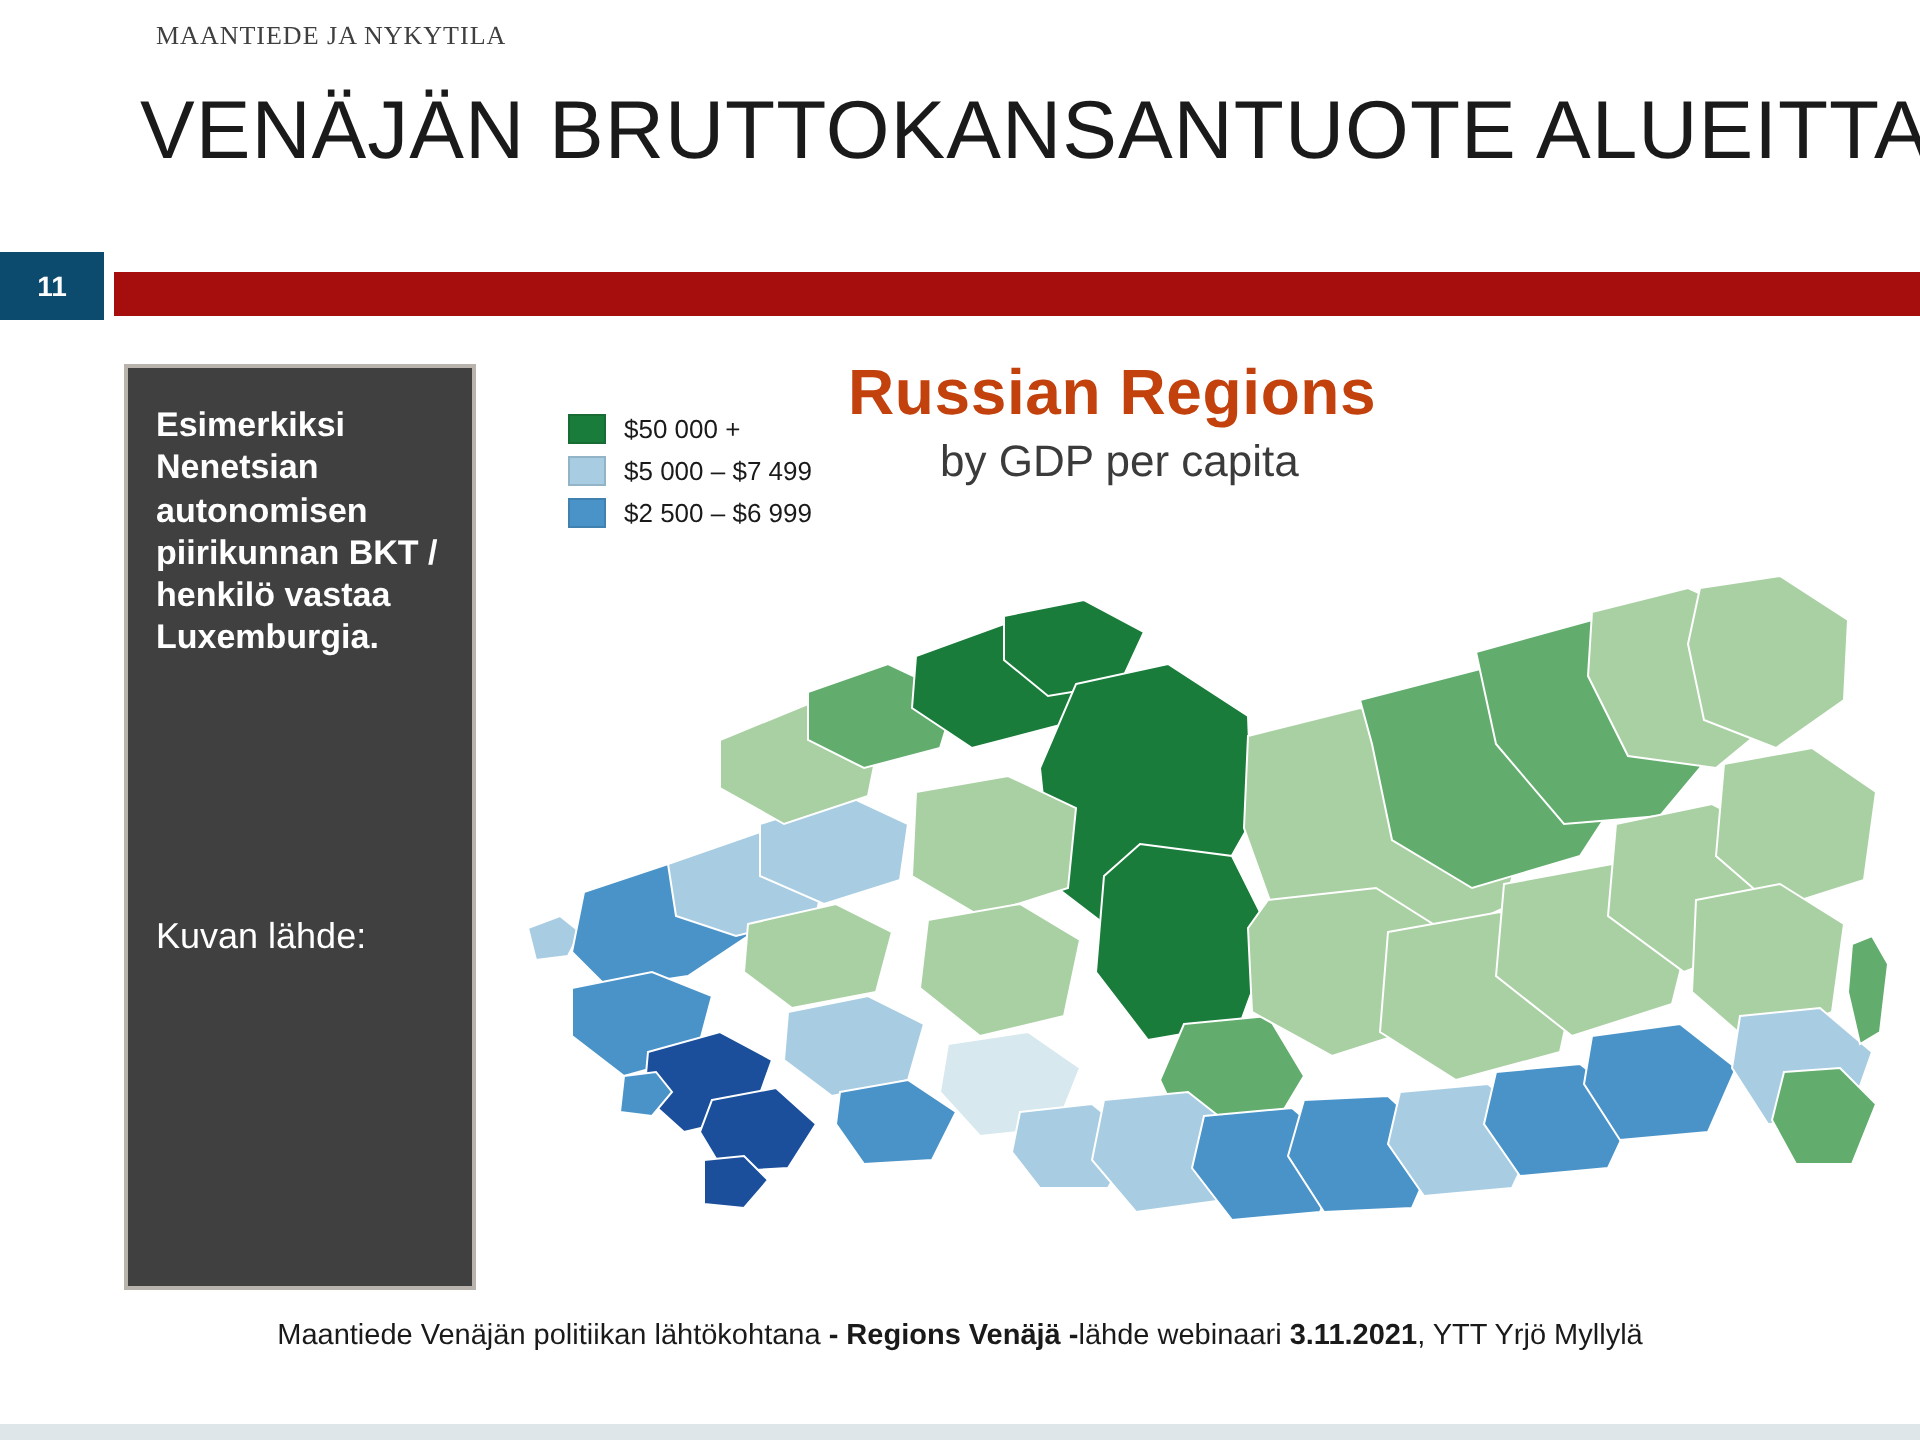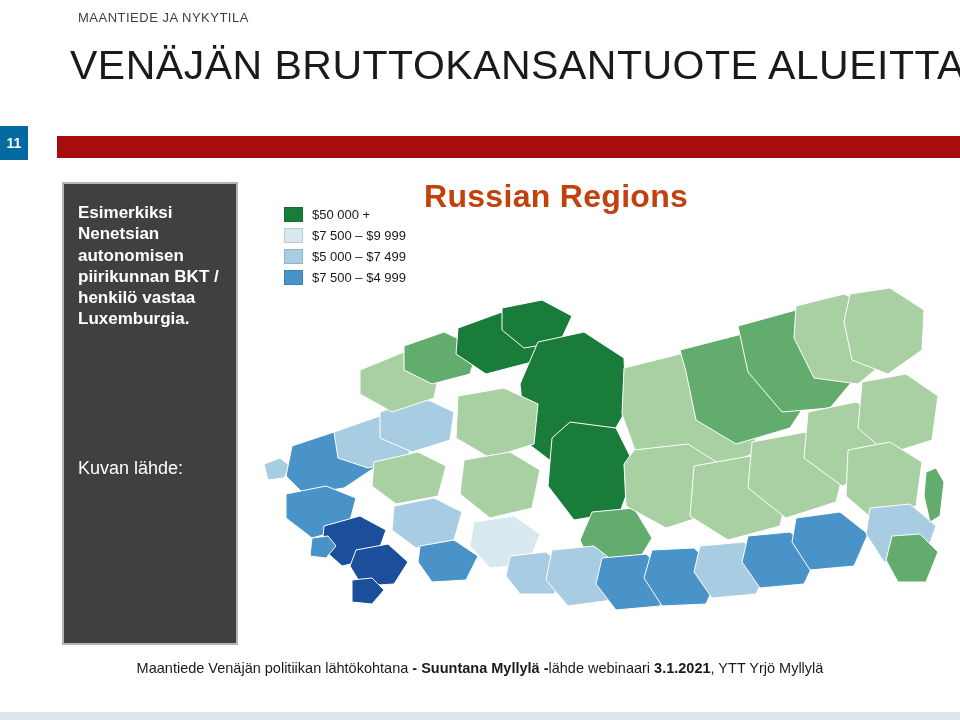--- a/index.html
+++ b/index.html
@@ -17,21 +17,21 @@
   }
 
   
   .kicker {
     position: absolute;
     left: 78px;
     top: 10px;
     font-size: 13px;
     letter-spacing: 0.5px;
     color: #3f3f3f;
-    font-family: Liberation Sans, sans-serif;
+    font-family: Liberation Serif, serif;
   }
   .title {
     position: absolute;
     left: 70px;
     top: 42px;
     font-size: 41px;
     font-weight: 400;
     letter-spacing: 0.5px;
     color: #1a1a1a;
     white-space: nowrap;
@@ -43,23 +43,23 @@
     left: 57px;
     top: 136px;
     width: 903px;
     height: 22px;
     background: #a60d0d;
   }
   .pagebox {
     position: absolute;
     left: 0;
     top: 126px;
-    width: 28px;
+    width: 52px;
     height: 34px;
-    background: #0369a1;
+    background: #0c4a6e;
     color: #ffffff;
     font-size: 14px;
     font-weight: bold;
     display: flex;
     align-items: center;
     justify-content: center;
   }
 
   
   .notebox {
@@ -192,37 +192,34 @@
 <div class="redbar"></div>
 <div class="pagebox">11</div>
 
 <div class="notebox">
   <div class="note-text">Esimerkiksi Nenetsian autonomisen piirikunnan BKT / henkilö vastaa Luxemburgia.</div>
   <div class="note-source-label">Kuvan lähde:</div>
 </div>
 
 <div class="maparea">
   <div class="map-title">Russian Regions</div>
+  <div class="map-subtitle">by GDP per capita</div>
 
   <div class="legend" id="legend">
       <div class="legend-row">
         <span class="legend-swatch" style="background: rgb(26, 124, 58);"></span>
         <span class="legend-label">$50 000 +</span>
-      </div>
-      <div class="legend-row">
-        <span class="legend-swatch" style="background: rgb(215, 232, 238);"></span>
-        <span class="legend-label">$7 500 – $9 999</span>
       </div>
       <div class="legend-row">
         <span class="legend-swatch" style="background: rgb(168, 205, 226);"></span>
         <span class="legend-label">$5 000 – $7 499</span>
       </div>
       <div class="legend-row">
         <span class="legend-swatch" style="background: rgb(74, 147, 201);"></span>
-        <span class="legend-label">$7 500 – $4 999</span>
+        <span class="legend-label">$2 500 – $6 999</span>
       </div>
     </div>
 
   <svg class="map-svg" viewBox="0 0 700 400">
 
     <path d="M12,214 l16,-6 l10,8 l-6,12 l-16,2 z" fill="#a8cde2" stroke="#ffffff" stroke-width="1"></path>
 
     <path d="M40,196 l42,-14 l34,10 l6,26 l-30,20 l-40,6 l-18,-18 z" fill="#4a93c9" stroke="#ffffff" stroke-width="1"></path>
     <path d="M82,182 l46,-16 l34,14 l-6,28 l-40,10 l-30,-10 z" fill="#a8cde2" stroke="#ffffff" stroke-width="1"></path>
     <path d="M34,244 l40,-8 l30,12 l-8,30 l-36,10 l-26,-20 z" fill="#4a93c9" stroke="#ffffff" stroke-width="1"></path>
@@ -272,15 +269,15 @@
     <path d="M640,286 l28,-2 l18,18 l-12,30 l-28,0 l-12,-22 z" fill="#62ad6e" stroke="#ffffff" stroke-width="1"></path>
 
     <path d="M674,222 l10,-4 l8,14 l-4,34 l-10,6 l-6,-26 z" fill="#62ad6e" stroke="#ffffff" stroke-width="1"></path>
 
     <path d="M60,288 l16,-2 l8,10 l-10,12 l-16,-2 z" fill="#4a93c9" stroke="#ffffff" stroke-width="1"></path>
     <path d="M100,330 l20,-2 l12,12 l-12,14 l-20,-2 z" fill="#1b4f9c" stroke="#ffffff" stroke-width="1"></path>
   </svg>
 </div>
 
 <div class="footer">
-  <span>Maantiede Venäjän politiikan lähtökohtana </span><b>- Suuntana Myllylä -</b><span>lähde webinaari </span><b>3.1.2021</b><span>, YTT Yrjö Myllylä</span>
+  <span>Maantiede Venäjän politiikan lähtökohtana </span><b>- Regions Venäjä -</b><span>lähde webinaari </span><b>3.11.2021</b><span>, YTT Yrjö Myllylä</span>
 </div>
 <div class="bottomstrip"></div>
 
 </body></html>

